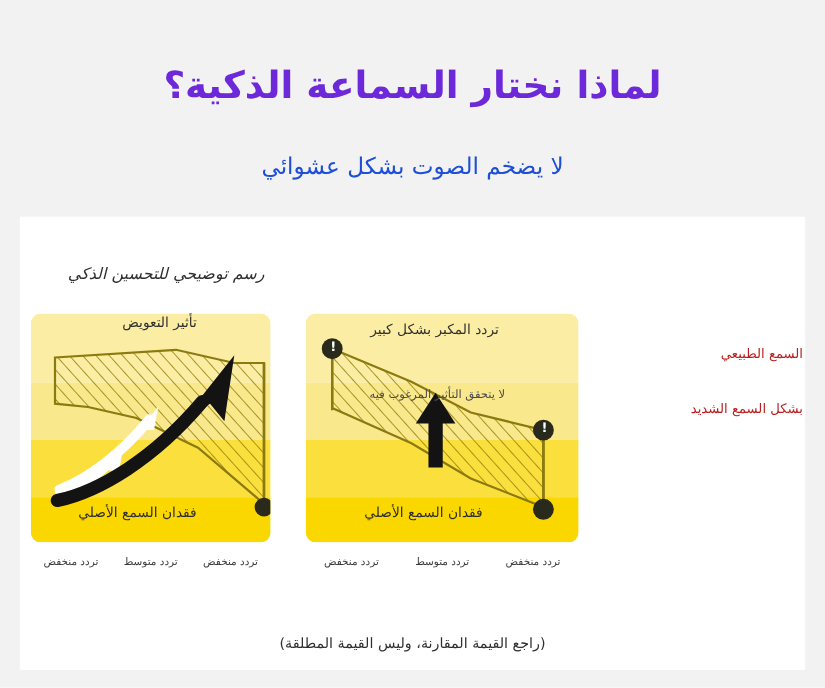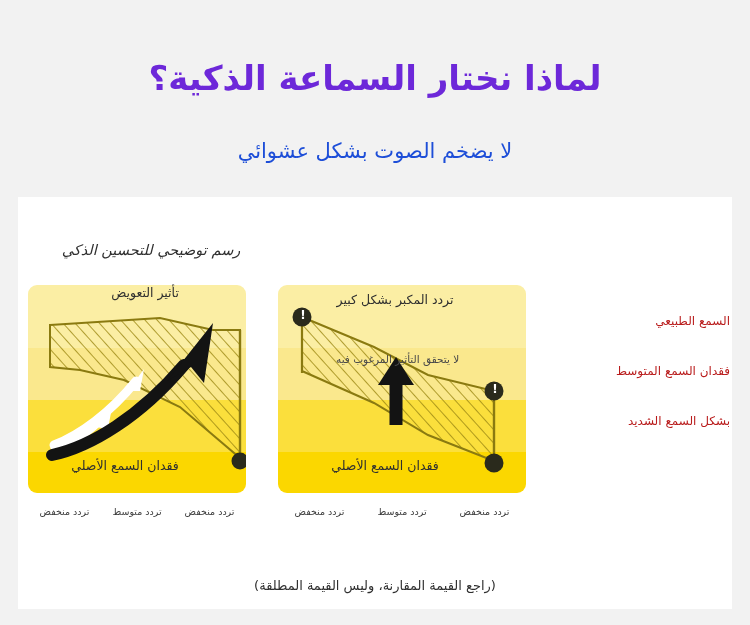--- a/index.html
+++ b/index.html
@@ -247,23 +247,20 @@
 
     <div class="card-label" style="top:261px; left:282px; width:170px;">فقدان السمع الأصلي</div>
 
     <div class="note-overlay" style="top:136px; left:318px;margin-top:20px;">لا يتحقق التأثير المرغوب فيه</div>
 
     <div class="legend" style="top:99px; left:516px; width:196px;">
       <div class="legend-item">
         <span>السمع الطبيعي</span>
       </div>
       <div class="legend-item">
-        <span>فقدان السمع المتوسط</span>
-      </div>
-      <div class="legend-item">
         <span>بشكل السمع الشديد</span>
       </div>
     </div>
 
     <div class="ticks left" style="top:309px; left:10px; width:218px;">
       <span class="tick">تردد منخفض</span>
       <span class="tick">تردد متوسط</span>
       <span class="tick">تردد منخفض</span>
     </div>
 

